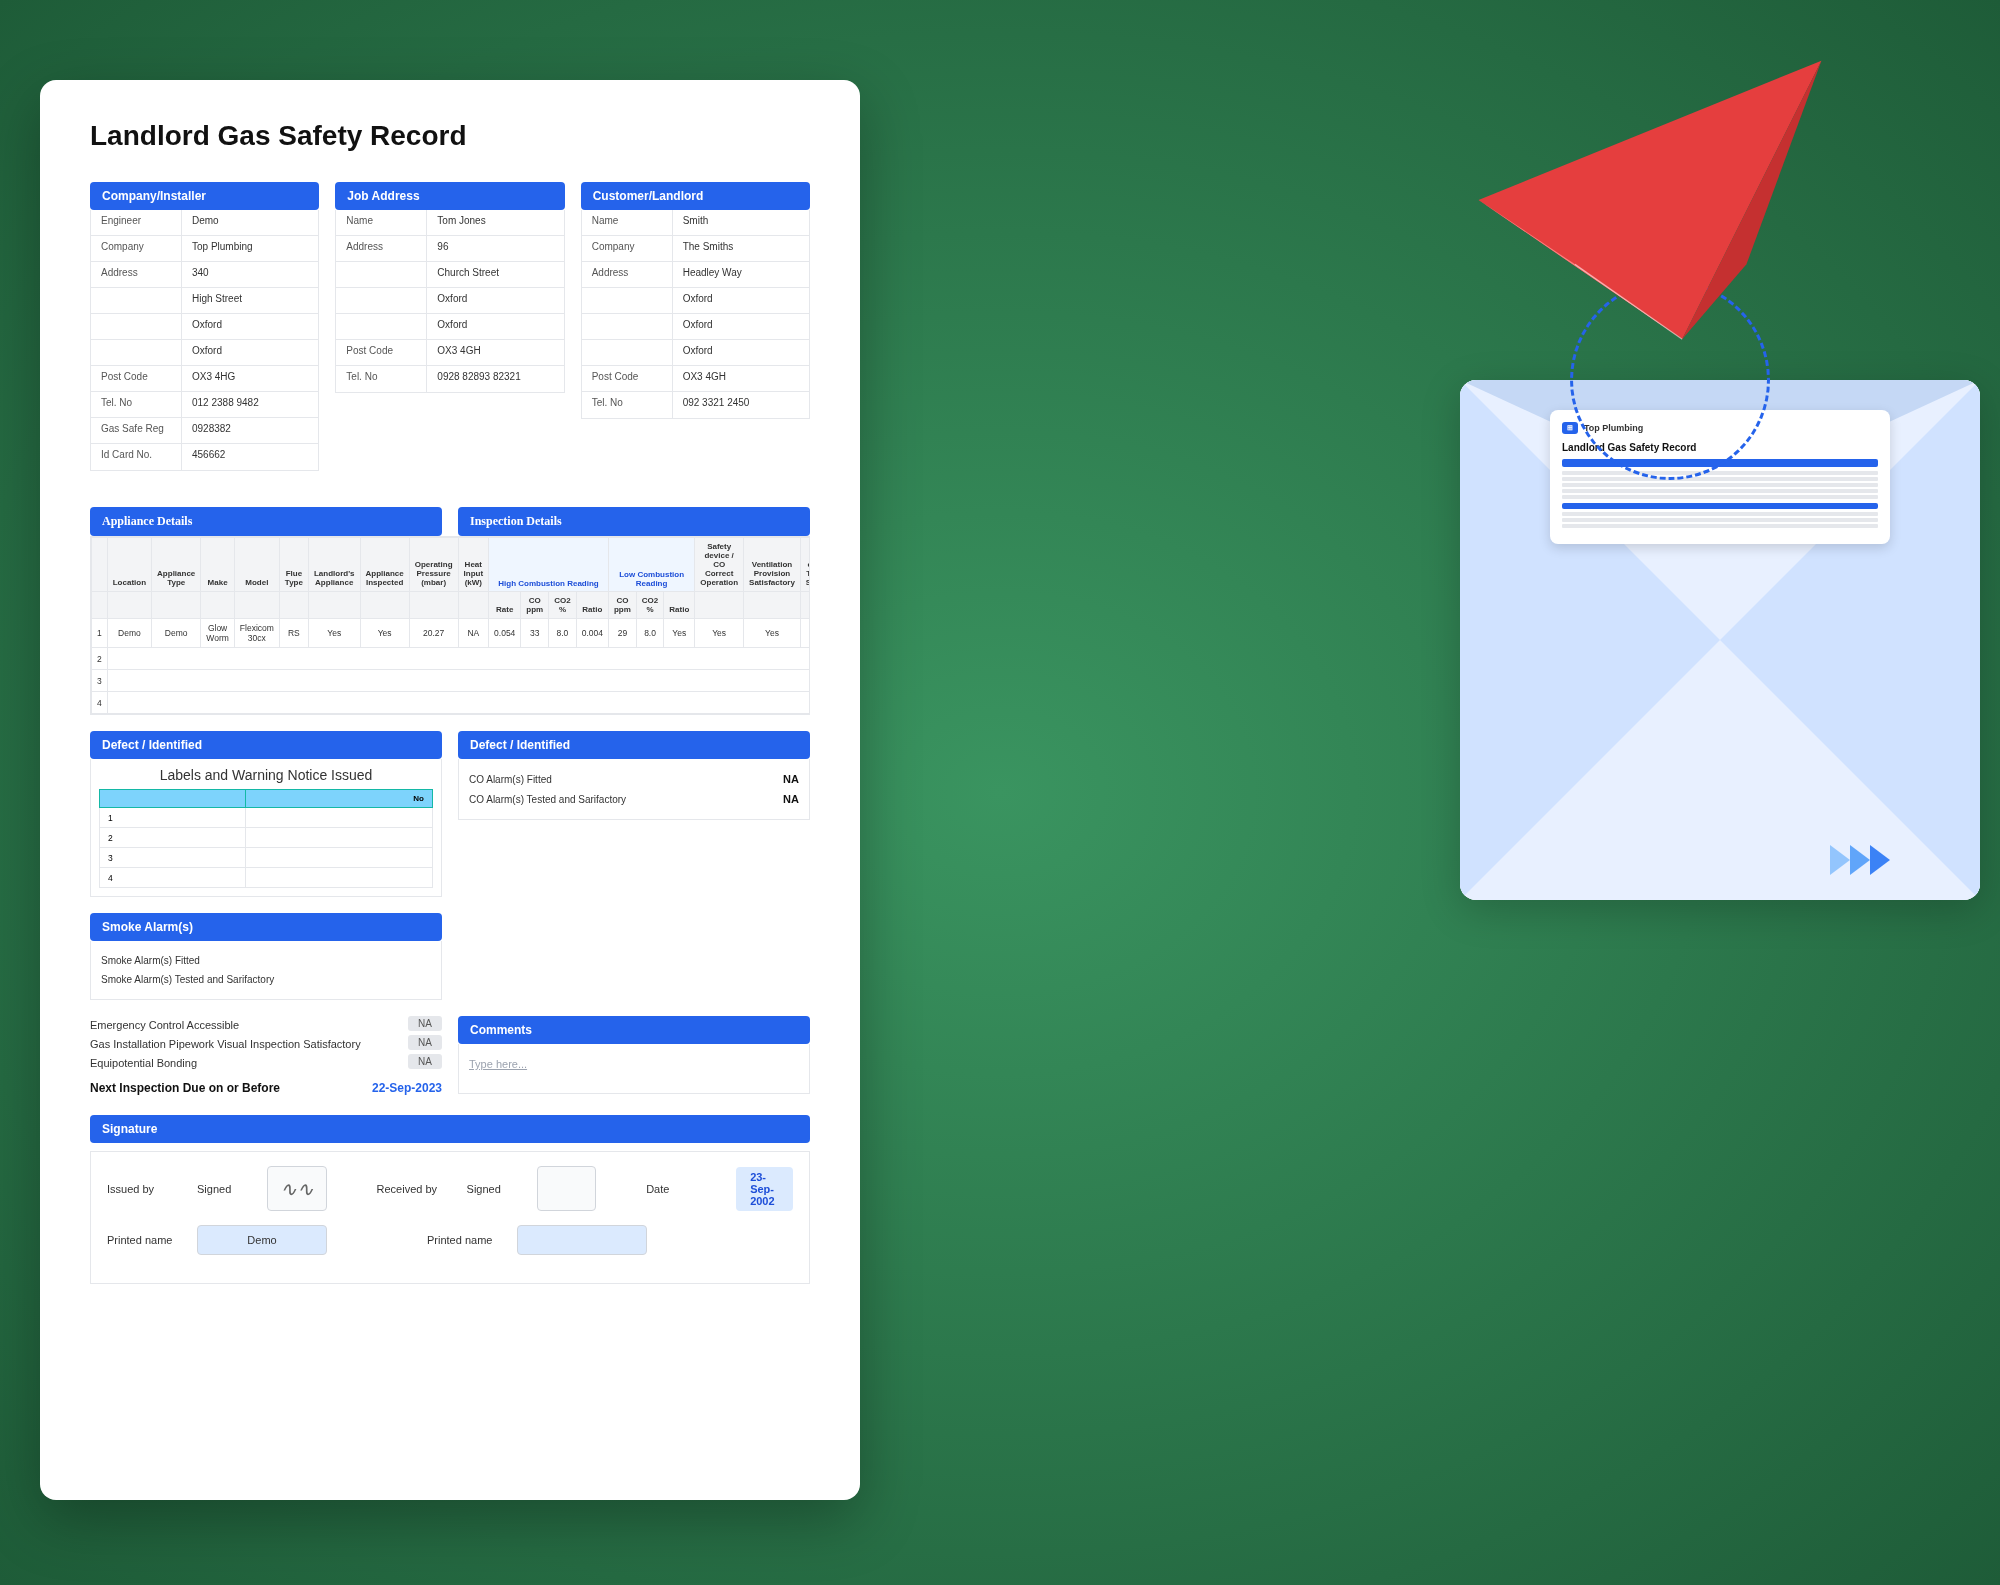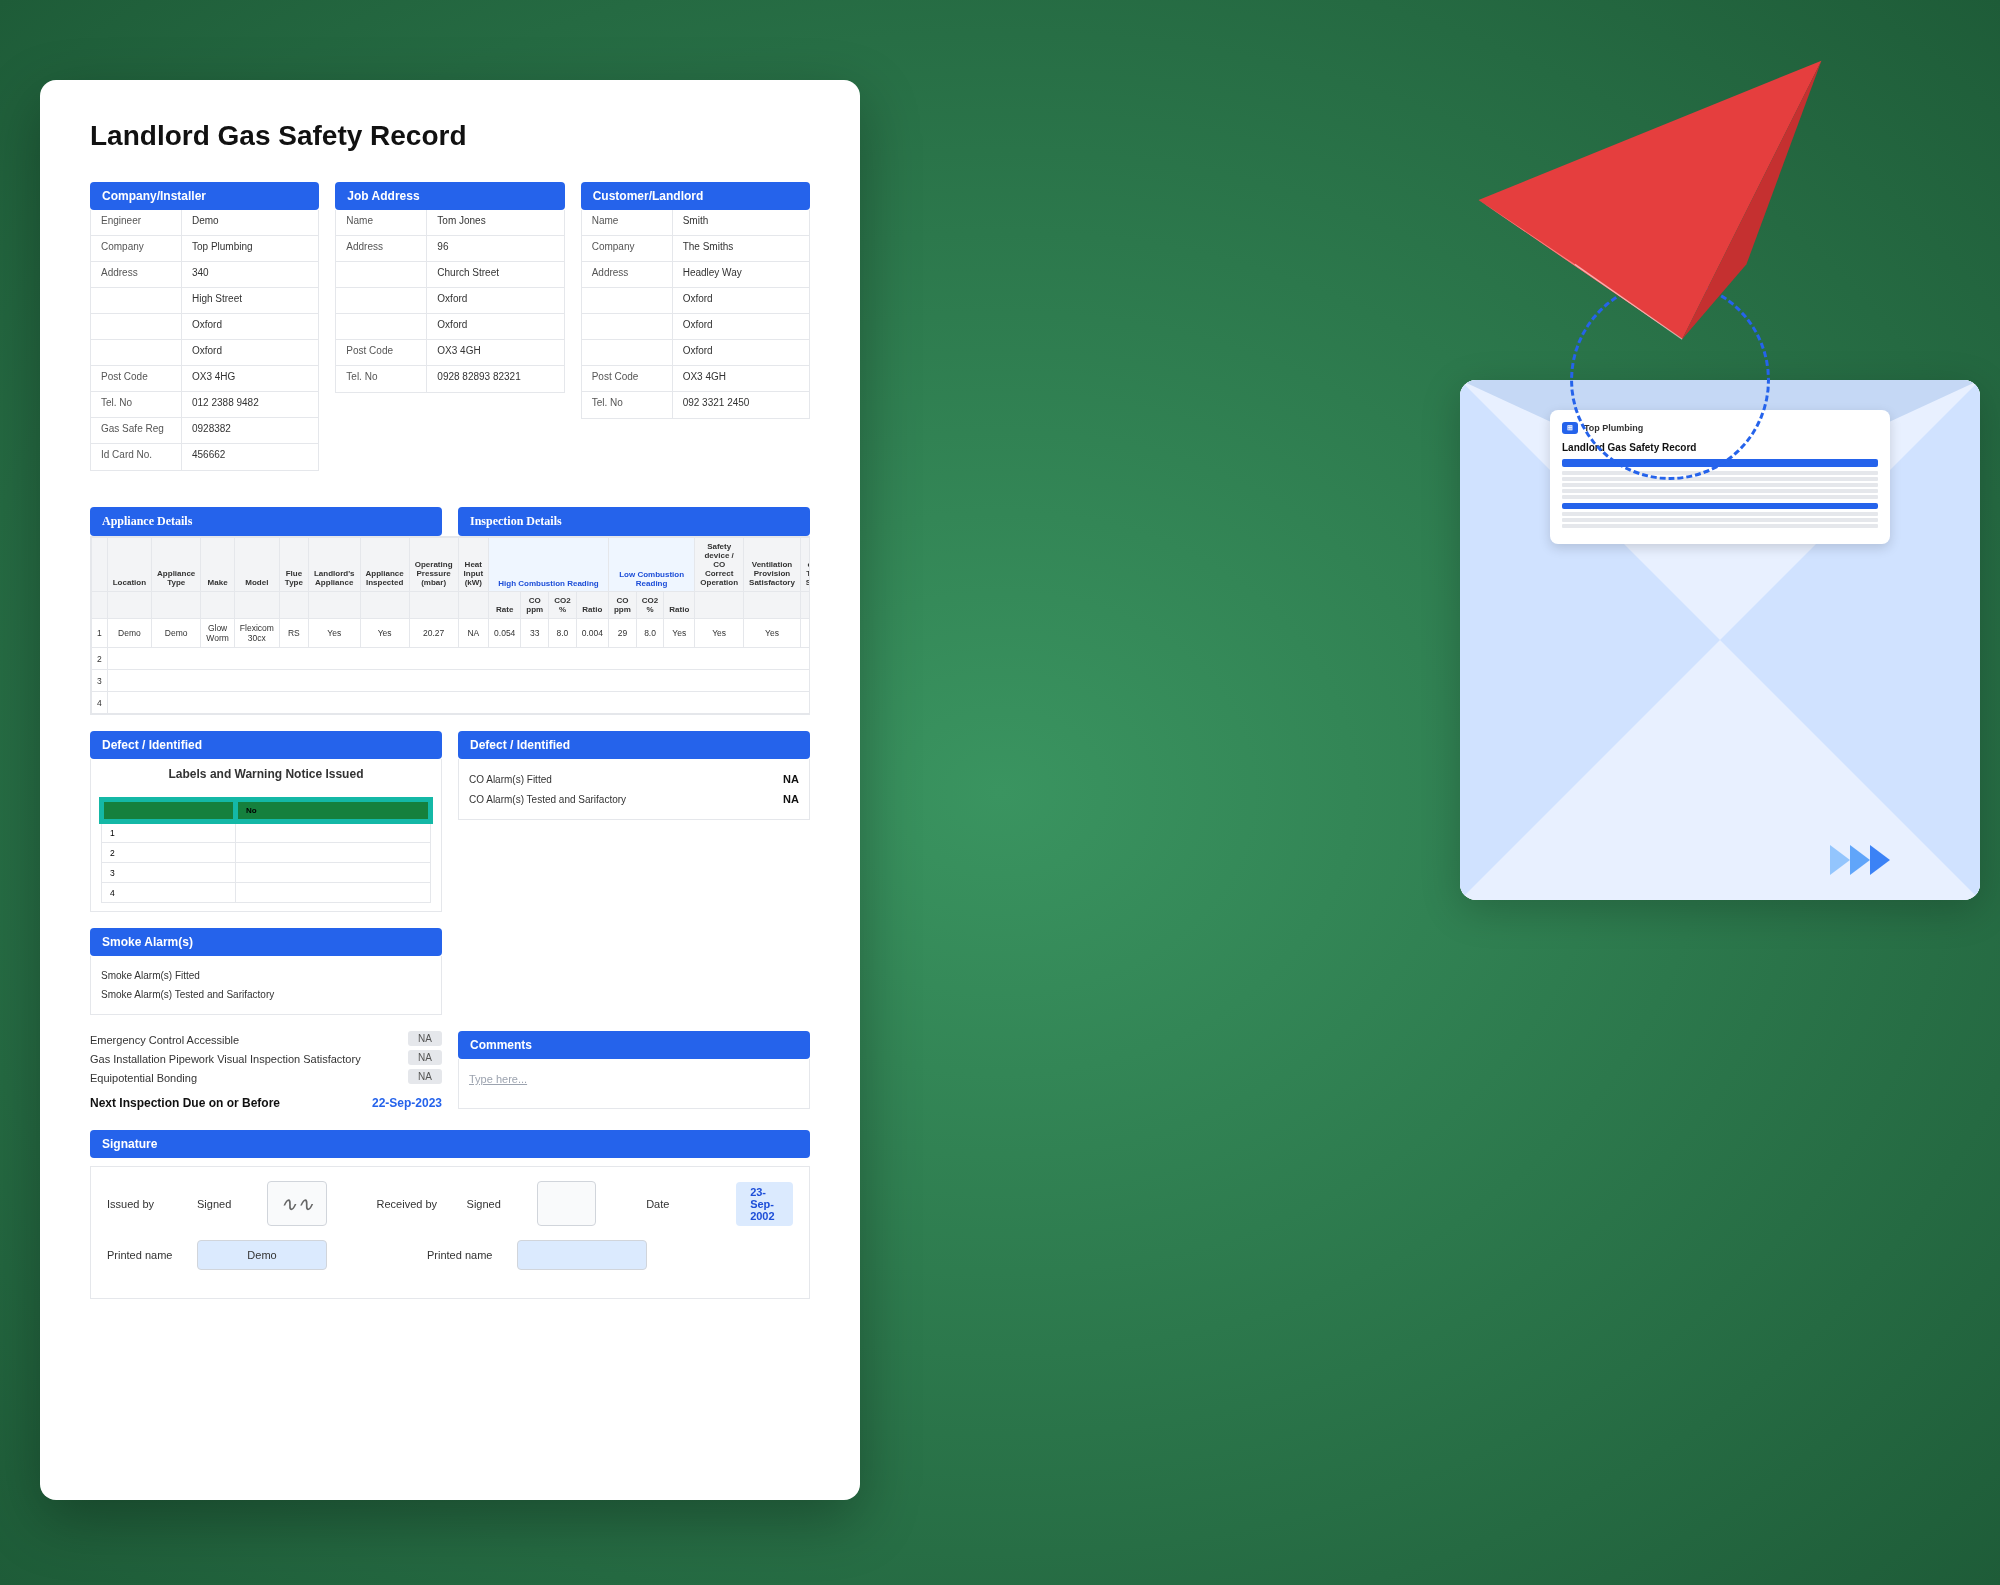--- a/index.html
+++ b/index.html
@@ -299,24 +299,24 @@
     }
 
     .defect-table {
       width: 100%;
       border-collapse: collapse;
       font-size: 9px;
     }
 
     .defect-table th {
       padding: 4px 8px;
-      border: 5px solid #14b8a6;
-      text-align: left;
+      border: 1px solid #14b8a6;
+      text-align: right;
       font-size: 8px;
-      background: #15803d;
+      background: #7dd3fc;
       font-weight: 600;
     }
 
     .defect-table td {
       padding: 4px 8px;
       border: 1px solid #e5e7eb;
       height: 20px;
       font-size: 8.5px;
     }
 
@@ -672,21 +672,21 @@
         </tr>
       </tbody>
     </table>
   </div>
 
   <div class="defect-three-cols">
 
     <div>
       <div class="section-header">Defect / Identified</div>
       <div style="border:1px solid #e5e7eb; border-top:none; padding:8px;">
-        <div style="text-align:center; font-size:12px; font-weight:700; color:#333; margin-bottom:16px;">Labels and Warning Notice Issued</div>
+        <div style="text-align:center; font-size:14px; font-weight:400; color:#333; margin-bottom:6px;">Labels and Warning Notice Issued</div>
         <table class="defect-table">
           <thead>
             <tr>
               <th></th>
               <th>No</th>
             </tr>
           </thead>
           <tbody>
             <tr>
                 <td>1</td>

